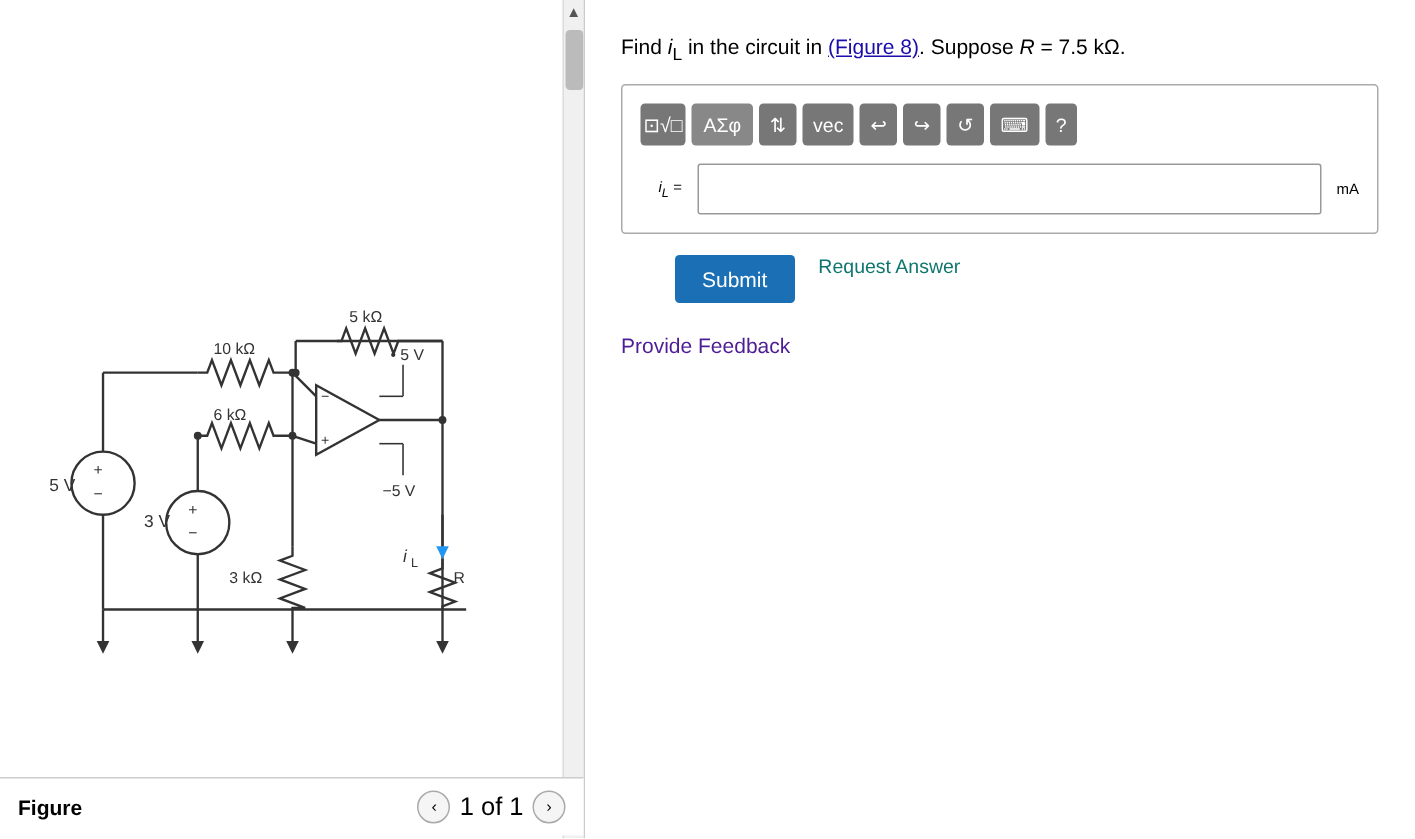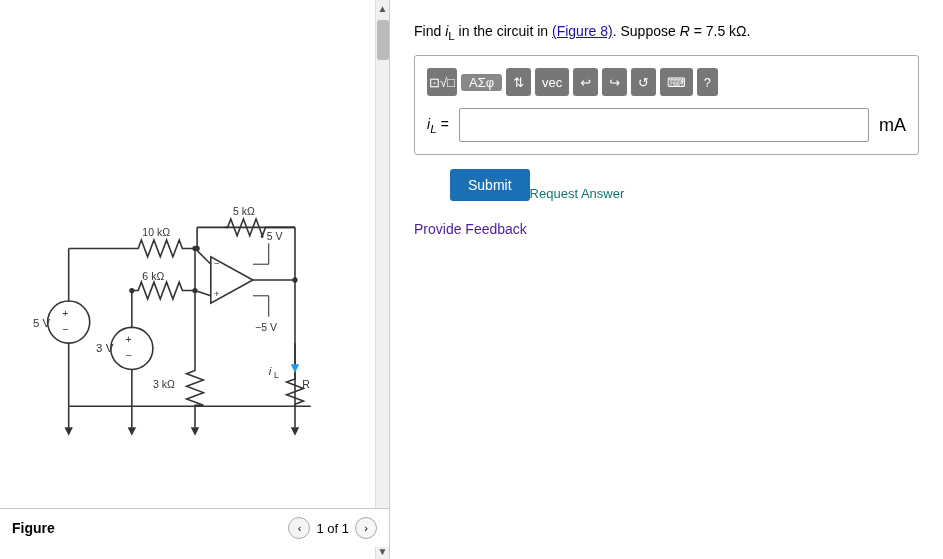--- a/index.html
+++ b/index.html
@@ -24,21 +24,21 @@
       background: #fff;
     }
 
     .figure-header {
       display: flex;
       align-items: center;
       justify-content: space-between;
       padding: 8px 12px;
       border-top: 1px solid #ccc;
       position: absolute;
-      bottom: 12px;
+      bottom: 2px;
       width: 100%;
       background: #fff;
     }
 
     .figure-label {
       font-weight: bold;
       font-size: 14px;
     }
 
     .figure-nav {
@@ -54,21 +54,21 @@
       border-radius: 50%;
       background: #f5f5f5;
       cursor: pointer;
       display: flex;
       align-items: center;
       justify-content: center;
       font-size: 11px;
     }
 
     .nav-text {
-      font-size: 13px;
+      font-size: 17px;
     }
 
     .circuit-area {
       flex: 1;
       position: relative;
       overflow: hidden;
       display: flex;
       align-items: center;
       justify-content: center;
     }
@@ -161,53 +161,55 @@
     }
 
     .toolbar-symbol-btn {
       background: #888;
       color: #fff;
       border: none;
       border-radius: 3px;
       padding: 4px 8px;
       font-size: 13px;
       cursor: pointer;
-      height: 17px;
+      height: 28px;
     }
 
     .input-row {
       display: flex;
       align-items: center;
       gap: 10px;
     }
 
     .input-label {
       font-style: italic;
-      font-size: 14px;
+      font-size: 10px;
       white-space: nowrap;
+      margin-left: 12px;
     }
 
     .answer-input {
       flex: 1;
       height: 34px;
       border: 1px solid #999;
       border-radius: 2px;
       padding: 4px 8px;
       font-size: 14px;
       outline: none;
     }
 
     .unit-label {
-      font-size: 18px;
+      font-size: 10px;
       white-space: nowrap;
     }
 
     .action-row {
       display: flex;
-      align-items: flex-end;
+      align-items: flex-start;
+      gap: 16px;
       margin-bottom: 20px;
       padding-left: 36px;
     }
 
     .submit-btn {
       background: #1a6fb5;
       color: #fff;
       border: none;
       border-radius: 3px;
       padding: 8px 18px;

